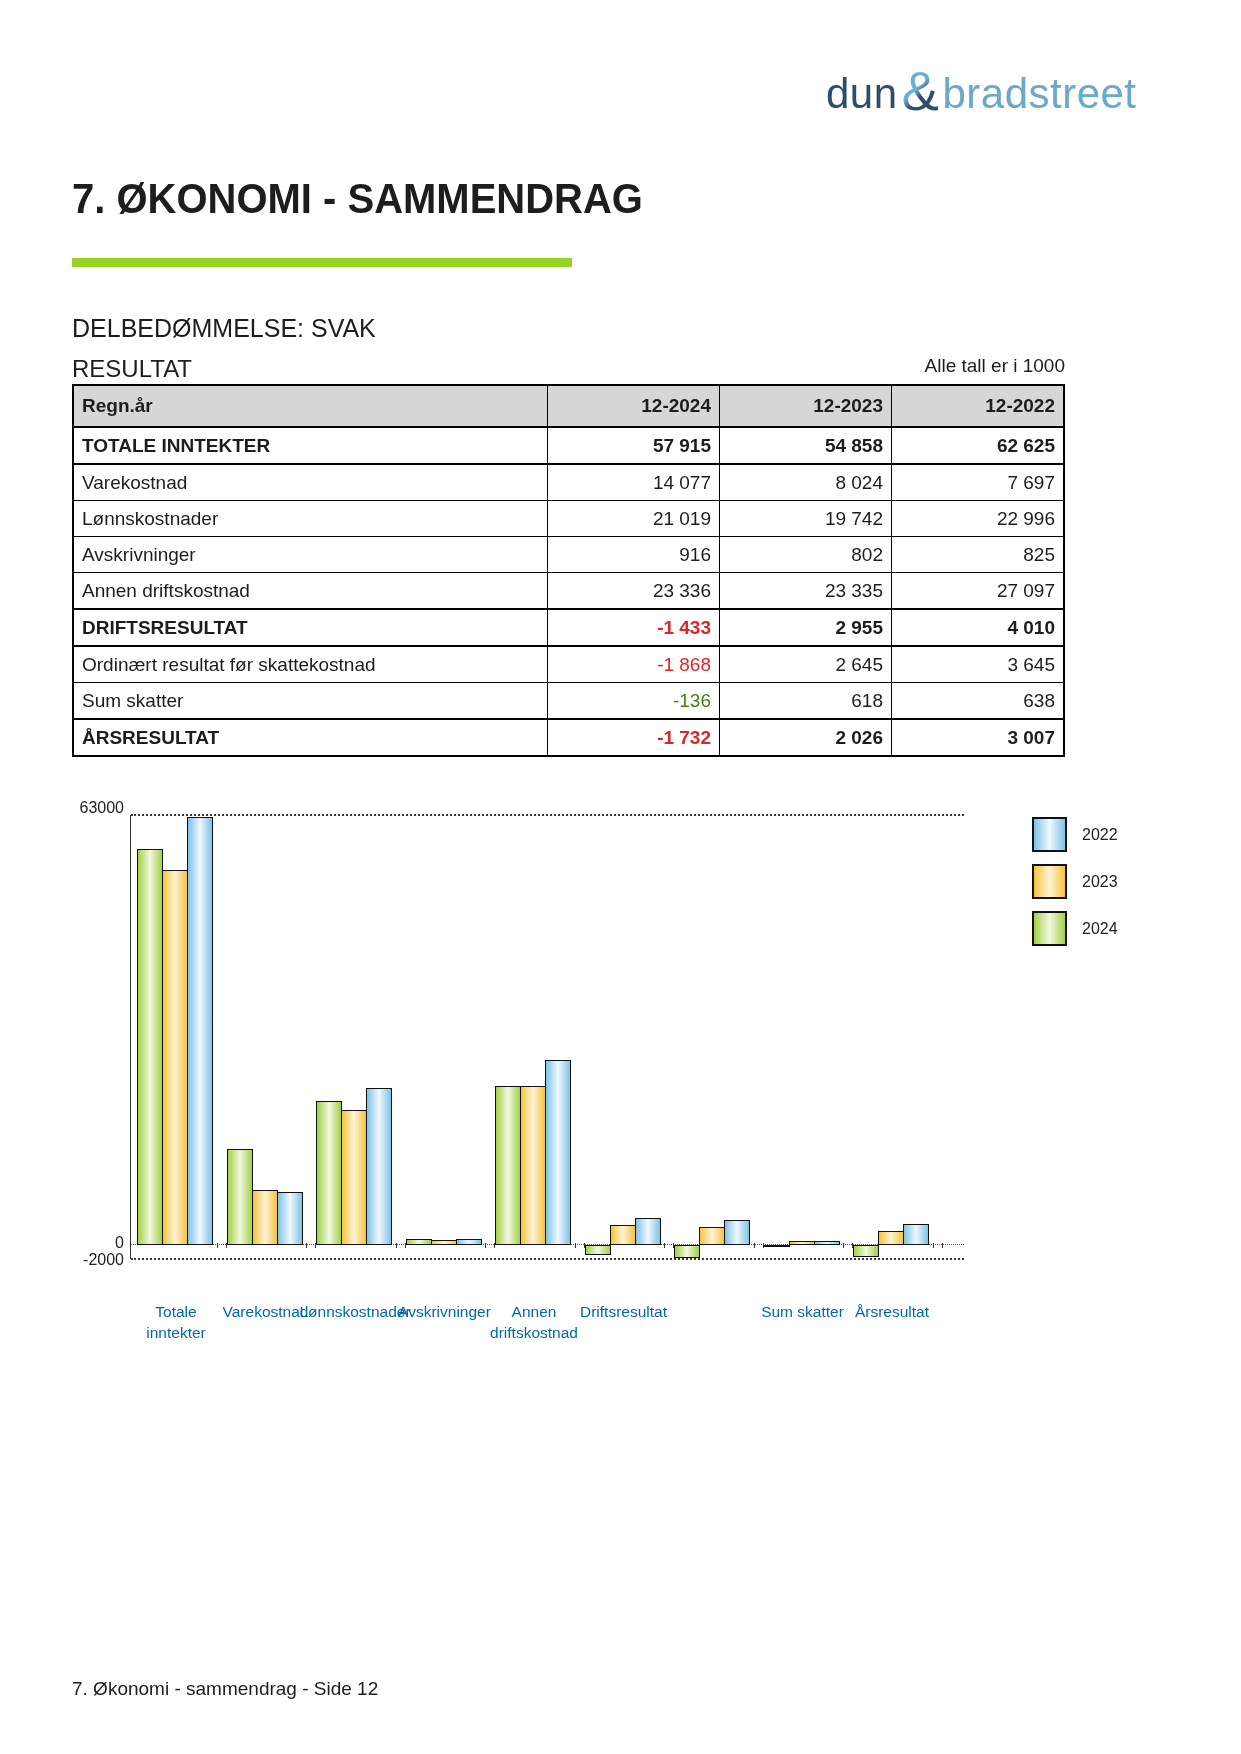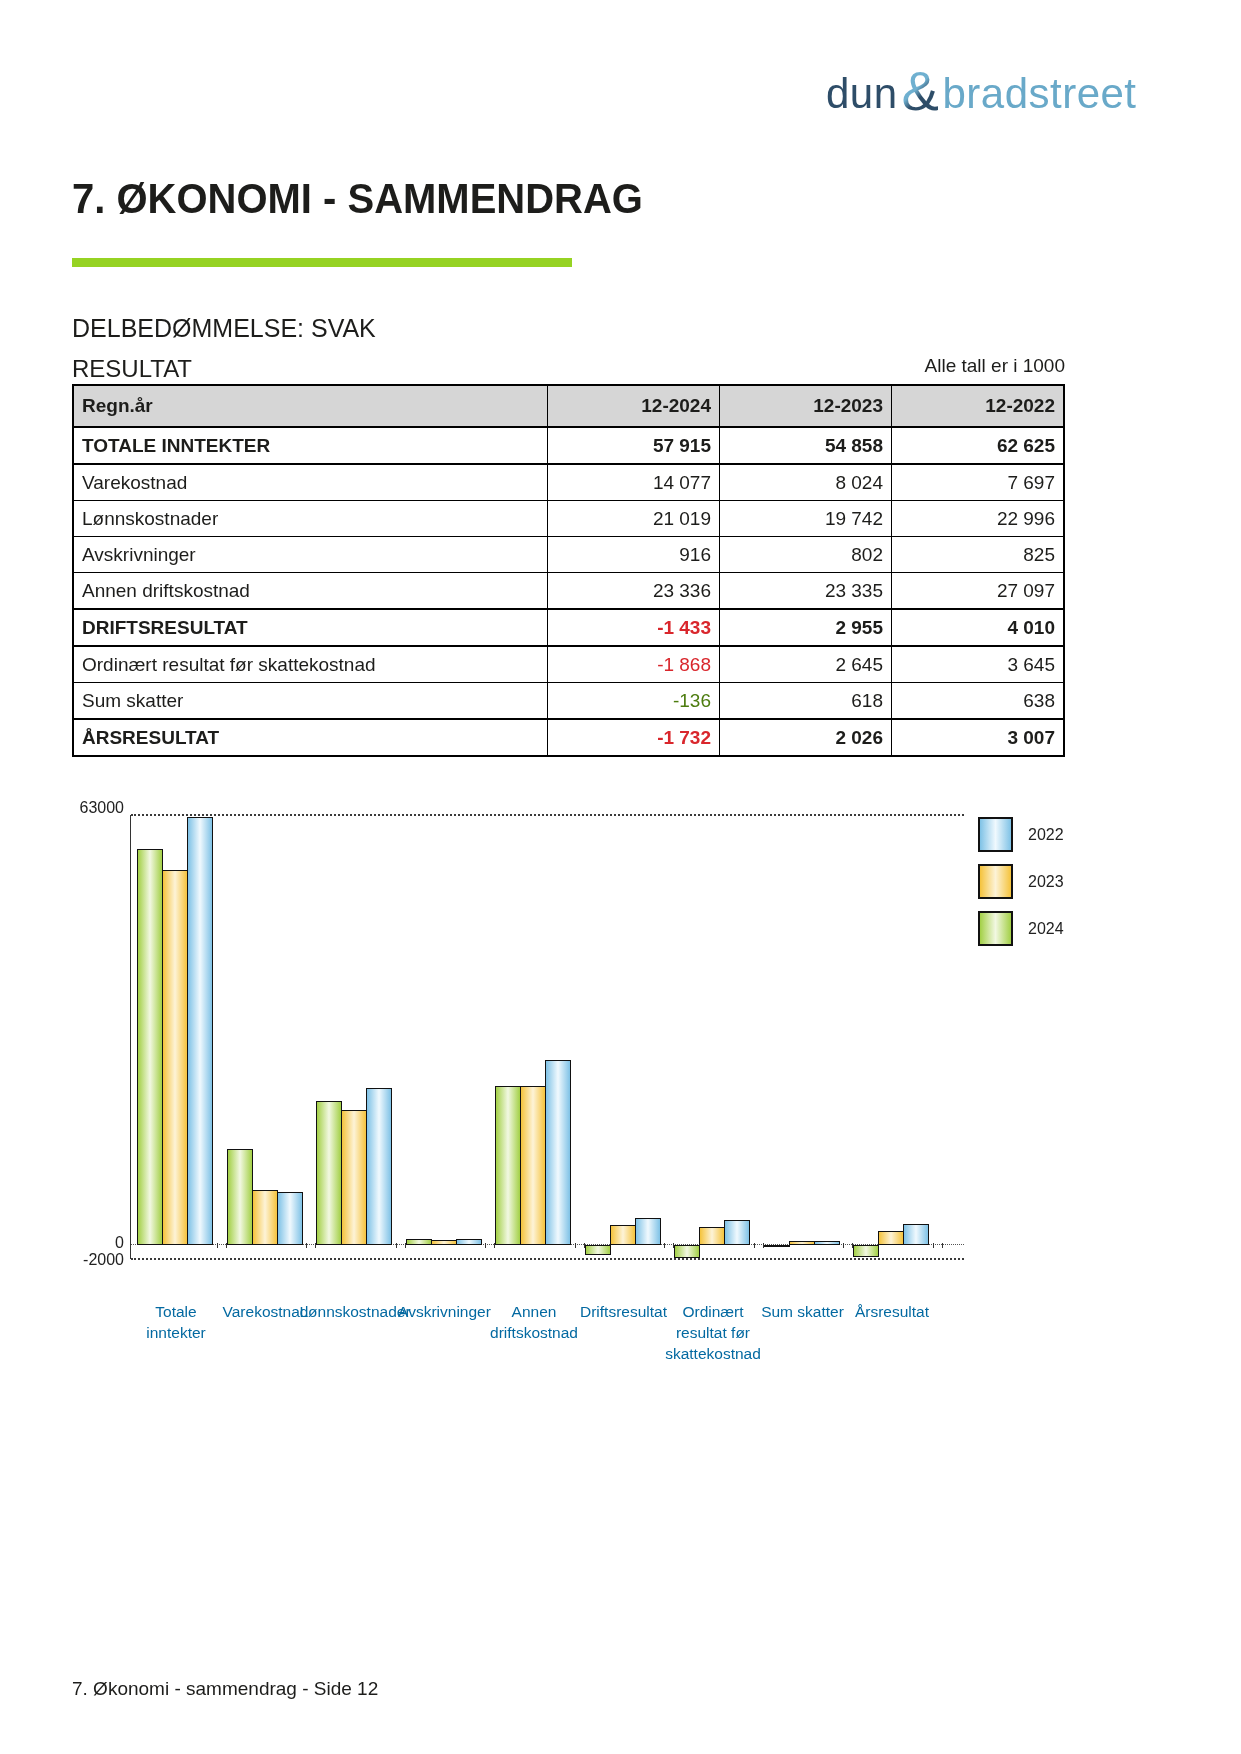--- a/index.html
+++ b/index.html
@@ -35,21 +35,21 @@
   .fin-table td.neg { color:#d9262c; }
   
   .chart { position:absolute; top:790px; left:72px; width:1010px; height:600px; }
   .plot  { position:absolute; left:58px; top:25px; width:833px; height:444px; border-left:1px solid #333; }
   .gridline { position:absolute; left:0; width:100%; height:0; border-top:2px dotted #3a3a3a; }
   .zeroline { position:absolute; left:0; width:100%; height:0; border-top:1px dotted #555; }
   .bar { position:absolute; width:26px; box-sizing:border-box; border:1px solid #111; }
   .tick { position:absolute; width:1px; height:5px; background:#333; }
   .ylab { position:absolute; left:0; width:52px; text-align:right; font-size:16px; color:#222; }
   .xlab { position:absolute; width:150px; text-align:center; font-size:15.5px; line-height:21px; color:#0369a1; }
-  .legend { position:absolute; left:906px; top:27px; }
+  .legend { position:absolute; left:960px; top:27px; }
   .legend-item { display:flex; align-items:center; margin-bottom:12px; }
   .legend-swatch { width:35px; height:35px; box-sizing:border-box; border:2px solid #111; }
   .legend-label { margin-left:15px; font-size:16px; color:#222; }
   
   .footer { position:absolute; top:1678px; left:72px; width:993px; text-align:left; font-size:19px; color:#1d1d1b; }
 </style>
 </head>
 <body>
 
 <div class="page">
@@ -194,25 +194,20 @@
         </div>
         <div class="bar" style="left: 453.5px; height: 10px; top: 430px; background: linear-gradient(90deg, rgb(163, 208, 70) 0%, rgb(242, 248, 226) 50%, rgb(163, 208, 70) 100%);"></div>
         <div class="bar" style="left: 478.5px; height: 20px; top: 410px; background: linear-gradient(90deg, rgb(245, 195, 60) 0%, rgb(253, 243, 215) 50%, rgb(245, 195, 60) 100%);"></div>
         <div class="bar" style="left: 503.5px; height: 27px; top: 403px; background: linear-gradient(90deg, rgb(127, 194, 230) 0%, rgb(240, 249, 254) 50%, rgb(127, 194, 230) 100%);"></div>
         <div class="xlab" style="left: 417.5px; top: 486px;">
           <div>Driftsresultat</div>
         </div>
         <div class="bar" style="left: 543px; height: 13px; top: 430px; background: linear-gradient(90deg, rgb(163, 208, 70) 0%, rgb(242, 248, 226) 50%, rgb(163, 208, 70) 100%);"></div>
         <div class="bar" style="left: 568px; height: 18px; top: 412px; background: linear-gradient(90deg, rgb(245, 195, 60) 0%, rgb(253, 243, 215) 50%, rgb(245, 195, 60) 100%);"></div>
         <div class="bar" style="left: 593px; height: 25px; top: 405px; background: linear-gradient(90deg, rgb(127, 194, 230) 0%, rgb(240, 249, 254) 50%, rgb(127, 194, 230) 100%);"></div>
-        <div class="xlab" style="left: 507px; top: 486px;">
-          <div>Ordinært</div>
-          <div>resultat før</div>
-          <div>skattekostnad</div>
-        </div>
         <div class="bar" style="left: 632.5px; height: 1px; top: 430px; background: linear-gradient(90deg, rgb(163, 208, 70) 0%, rgb(242, 248, 226) 50%, rgb(163, 208, 70) 100%);"></div>
         <div class="bar" style="left: 657.5px; height: 4px; top: 426px; background: linear-gradient(90deg, rgb(245, 195, 60) 0%, rgb(253, 243, 215) 50%, rgb(245, 195, 60) 100%);"></div>
         <div class="bar" style="left: 682.5px; height: 4px; top: 426px; background: linear-gradient(90deg, rgb(127, 194, 230) 0%, rgb(240, 249, 254) 50%, rgb(127, 194, 230) 100%);"></div>
         <div class="xlab" style="left: 596.5px; top: 486px;">
           <div>Sum skatter</div>
         </div>
         <div class="bar" style="left: 722px; height: 12px; top: 430px; background: linear-gradient(90deg, rgb(163, 208, 70) 0%, rgb(242, 248, 226) 50%, rgb(163, 208, 70) 100%);"></div>
         <div class="bar" style="left: 747px; height: 14px; top: 416px; background: linear-gradient(90deg, rgb(245, 195, 60) 0%, rgb(253, 243, 215) 50%, rgb(245, 195, 60) 100%);"></div>
         <div class="bar" style="left: 772px; height: 21px; top: 409px; background: linear-gradient(90deg, rgb(127, 194, 230) 0%, rgb(240, 249, 254) 50%, rgb(127, 194, 230) 100%);"></div>
         <div class="xlab" style="left: 686px; top: 486px;">

